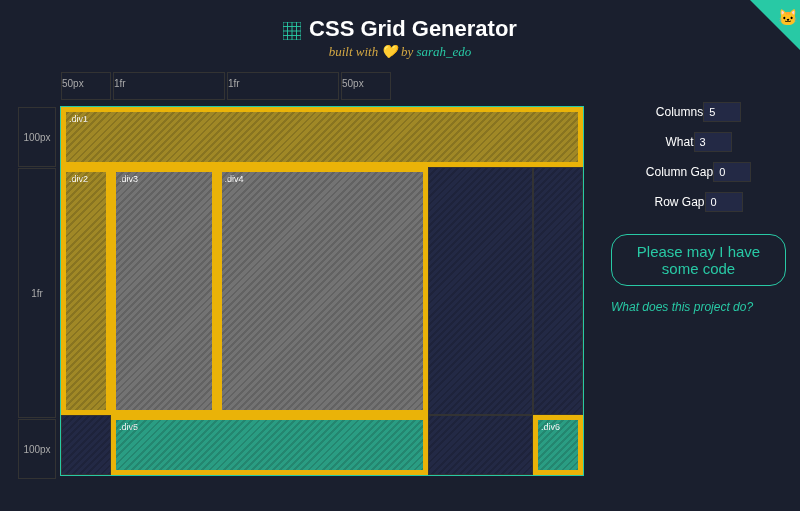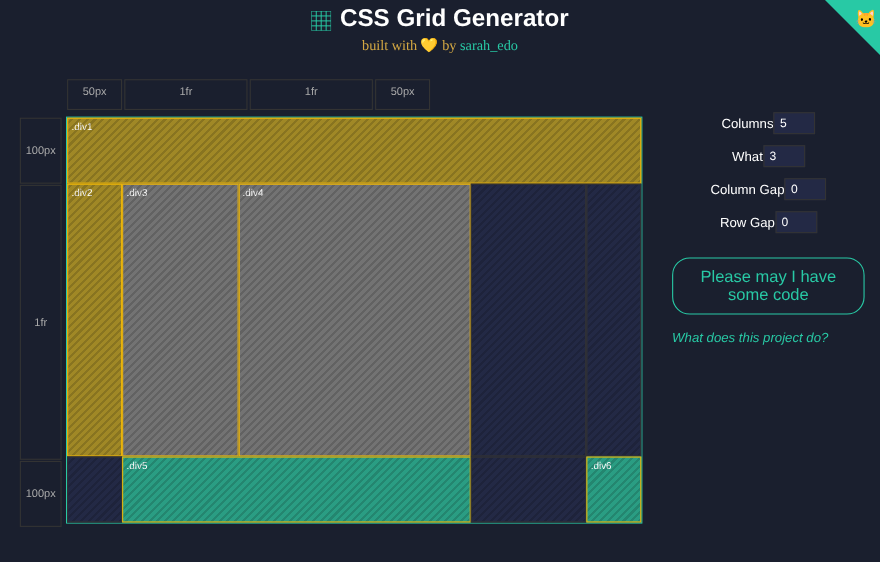--- a/index.html
+++ b/index.html
@@ -1,33 +1,33 @@
 <!DOCTYPE html>
 <html><head>
 <meta charset="utf-8">
 <style>
 *{box-sizing:border-box;margin:0;padding:0}
 body{background:#1a1f2e;font-family:sans-serif;color:#fff;width:800px;height:511px;overflow:hidden;position:relative}
 .corner-badge{position:absolute;top:0;right:0;width:0;height:0;border-style:solid;border-width:0 50px 50px 0;border-color:transparent #28c9a5 transparent transparent}
 .corner-badge span{position:absolute;top:8px;left:28px;font-size:16px;transform:rotate(0deg)}
-.header{text-align:center;padding:4px 0 6px}
+.header{text-align:center;padding:16px 0 6px}
 .title{font-size:22px;font-weight:700;display:inline-flex;align-items:center;gap:8px}
 .grid-icon{width:18px;height:18px;display:inline-block}
 .grid-icon svg{width:100%;height:100%}
-.tagline{font-family:cursive;font-size:13px;color:#d4a843}
+.tagline{font-family:cursive;font-style:italic;font-size:13px;color:#d4a843}
 .tagline .by{color:#d4a843}
 .tagline .name{color:#28c9a5}
 .main{display:flex;position:absolute;top:72px;left:0;right:0}
 .grid-area{position:absolute;left:18px;top:0;width:580px}
 .col-labels{position:absolute;top:0;left:42px;display:flex}
-.col-label{text-align:center;font-size:10px;color:#aaa;border:1px solid #333;padding:5px 0;margin:0 1px;height:28px}
+.col-label{font-size:10px;color:#aaa;border:1px solid #333;padding:5px 0;margin:0 1px;height:28px}
 .row-labels{position:absolute;left:0;top:34px}
 .row-label{width:38px;font-size:10px;color:#aaa;border:1px solid #333;text-align:center;display:flex;align-items:center;justify-content:center;margin:1px 0}
 .grid{position:absolute;left:42px;top:34px;width:524px;height:370px;border:1px solid #28c9a5;display:grid;grid-template-columns:50px 1fr 2fr 1fr 50px;grid-template-rows:60px 1fr 60px}
-.cell{border:1px solid #eab308;font-size:9px;color:#fff;padding:2px 3px;position:relative;overflow:hidden}
+.cell{border:5px solid #eab308;font-size:9px;color:#fff;padding:2px 3px;position:relative;overflow:hidden}
 .cell::before{content:"";position:absolute;inset:0;background-image:repeating-linear-gradient(-45deg,rgba(0,0,0,0.15) 0 2px,transparent 2px 5px);pointer-events:none}
 .cell.olive{background:#a08826}
 .cell.green{background:#737373}
 .cell.teal{background:#2a9d83}
 .cell.dark{background:#232945;border:1px solid #333}
 .div1{grid-column:1/6;grid-row:1}
 .div2{grid-column:1;grid-row:2}
 .div3{grid-column:2;grid-row:2}
 .div4{grid-column:3;grid-row:2}
 .blank4{grid-column:4;grid-row:2}

